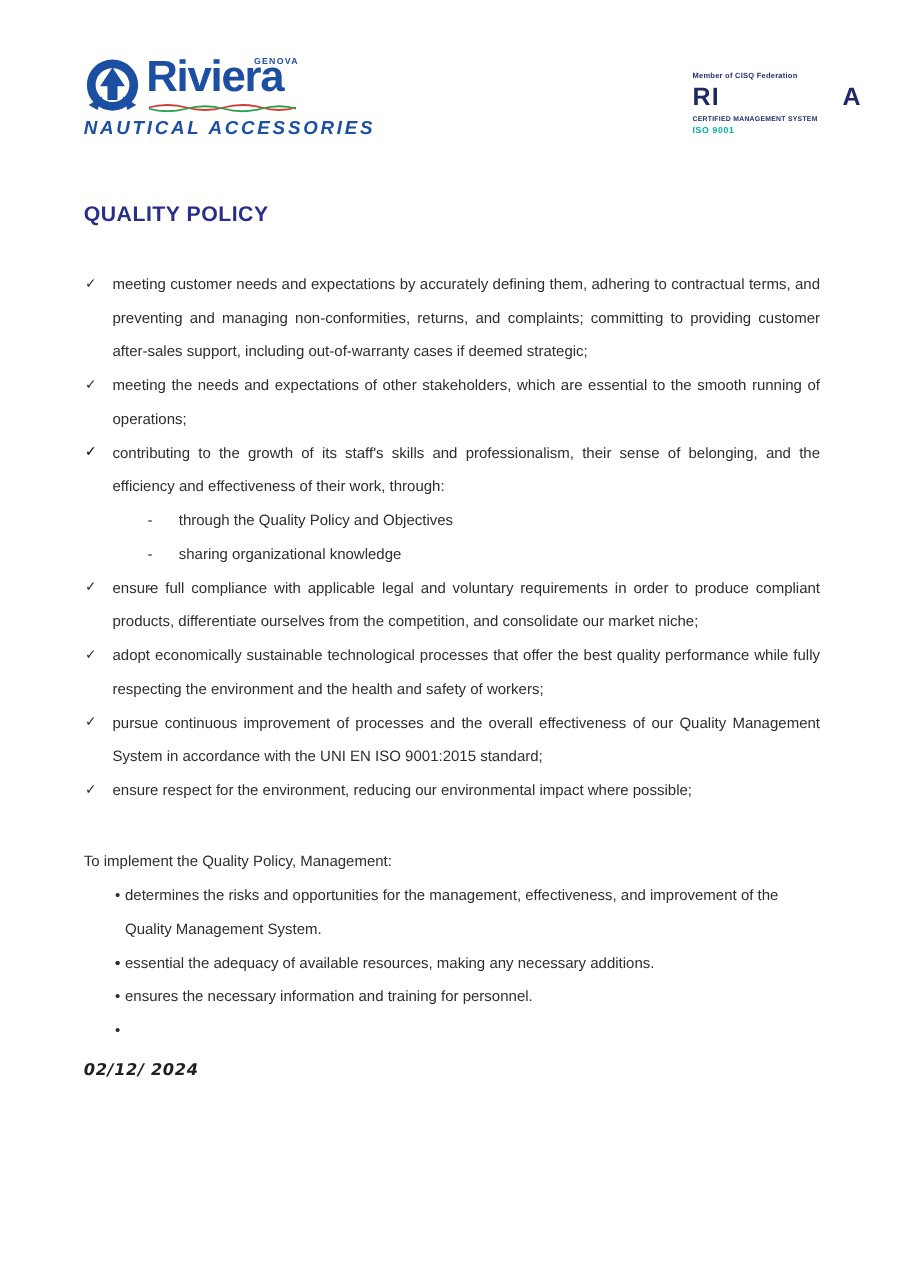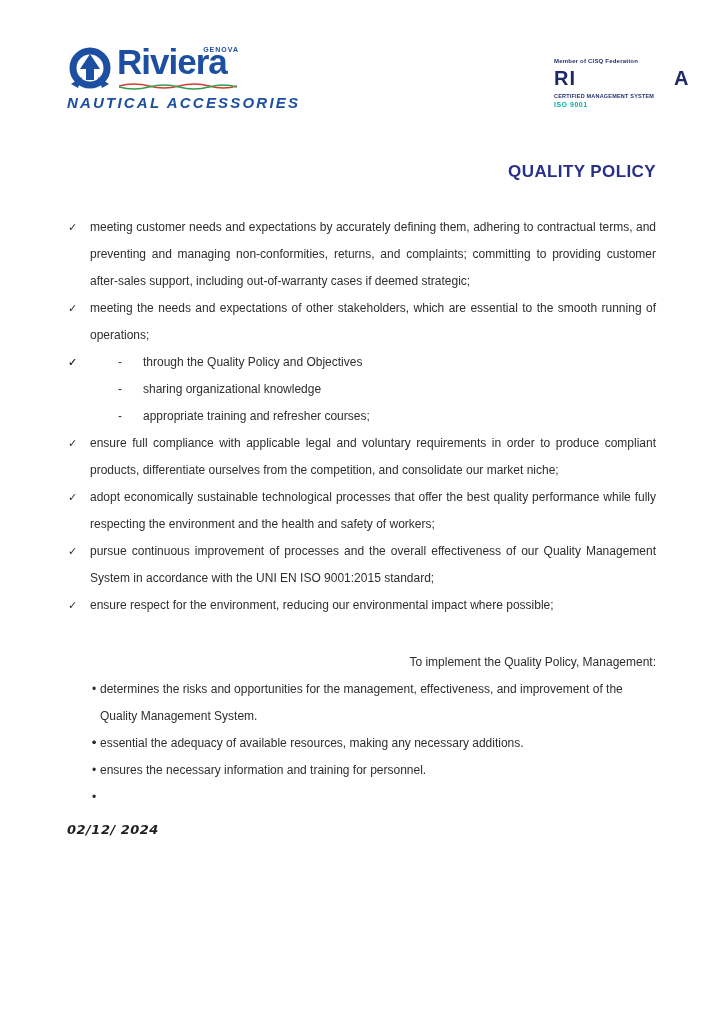--- a/index.html
+++ b/index.html
@@ -40,36 +40,36 @@
   .cert-member { font-size: 6px; font-weight: bold; color: #24306e; letter-spacing: 0.2px; }
   .cert-logo-row { display: flex; align-items: center; margin-top: 3px; height: 22px; gap: 48px; }
   .cert-letters { font-size: 20px; font-weight: bold; color: #1e2a66; letter-spacing: 1px; line-height: 1; }
   .cert-n { margin: 0 1px; }
   .cert-seal { margin-left: 6px; }
   .cert-subtitle { font-size: 5.5px; font-weight: bold; color: #24306e; margin-top: 4px; letter-spacing: 0.2px; }
   .cert-standard { font-size: 7px; font-weight: bold; color: #00b2a2; margin-top: 2px; letter-spacing: 0.5px; }
 
   
   .doc-title {
-    margin-top: 54px; text-align: right;
+    margin-top: 54px; text-align: left;
     font-size: 17px; font-weight: bold; letter-spacing: 0.4px;
     color: #272f88;
   }
 
   
   .policy-list { margin-top: 32px; }
   .row { position: relative; font-size: 12px; line-height: 27px; }
   .row .marker { position: absolute; top: 0; }
   .row.check { padding-left: 23px; text-align: justify; }
   .row.check .marker { left: 1px; font-size: 11px; }
   .row.dash { padding-left: 76px; text-align: left; }
   .row.dash .marker { left: 51px; }
 
   
-  .impl-intro { margin-top: 30px; font-size: 12px; line-height: 27px; text-align: right; }
+  .impl-intro { margin-top: 30px; font-size: 12px; line-height: 27px; }
   .impl-list .row.bullet { padding-left: 33px; text-align: left; }
   .impl-list .row.bullet .marker { left: 25px; }
 
   
   .date {
     margin-top: 38px;
     font-family: "DejaVu Sans", sans-serif;
     font-size: 13px; font-weight: bold; font-style: italic;
     letter-spacing: 0.5px; color: #1f1f1f;
   }
@@ -127,33 +127,33 @@
 
       <div class="row check">
         <span class="marker">✓</span><span class="txt">meeting the needs and expectations of other stakeholders, which are essential to the smooth running of operations;</span>
       </div>
 
       <div class="row check">
         <span class="marker">✓</span>
       </div>
 
       <div class="row check">
-        <span class="marker">✓</span>
+        <span class="marker">✓</span><span class="txt">contributing to the growth of its staff's skills and professionalism, their sense of belonging, and the efficiency and effectiveness of their work, through:</span>
       </div>
 
       <div class="row dash">
         <span class="marker">-</span><span class="txt">through the Quality Policy and Objectives</span>
       </div>
 
       <div class="row dash">
         <span class="marker">-</span><span class="txt">sharing organizational knowledge</span>
       </div>
 
       <div class="row dash">
-        <span class="marker">-</span><span class="txt">appropriate training and refresher courses;</span>
+        <span class="marker">-</span>
       </div>
 
       <div class="row check">
         <span class="marker">✓</span><span class="txt">ensure full compliance with applicable legal and voluntary requirements in order to produce compliant products, differentiate ourselves from the competition, and consolidate our market niche;</span>
       </div>
 
       <div class="row check">
         <span class="marker">✓</span><span class="txt">adopt economically sustainable technological processes that offer the best quality performance while fully respecting the environment and the health and safety of workers;</span>
       </div>
 

